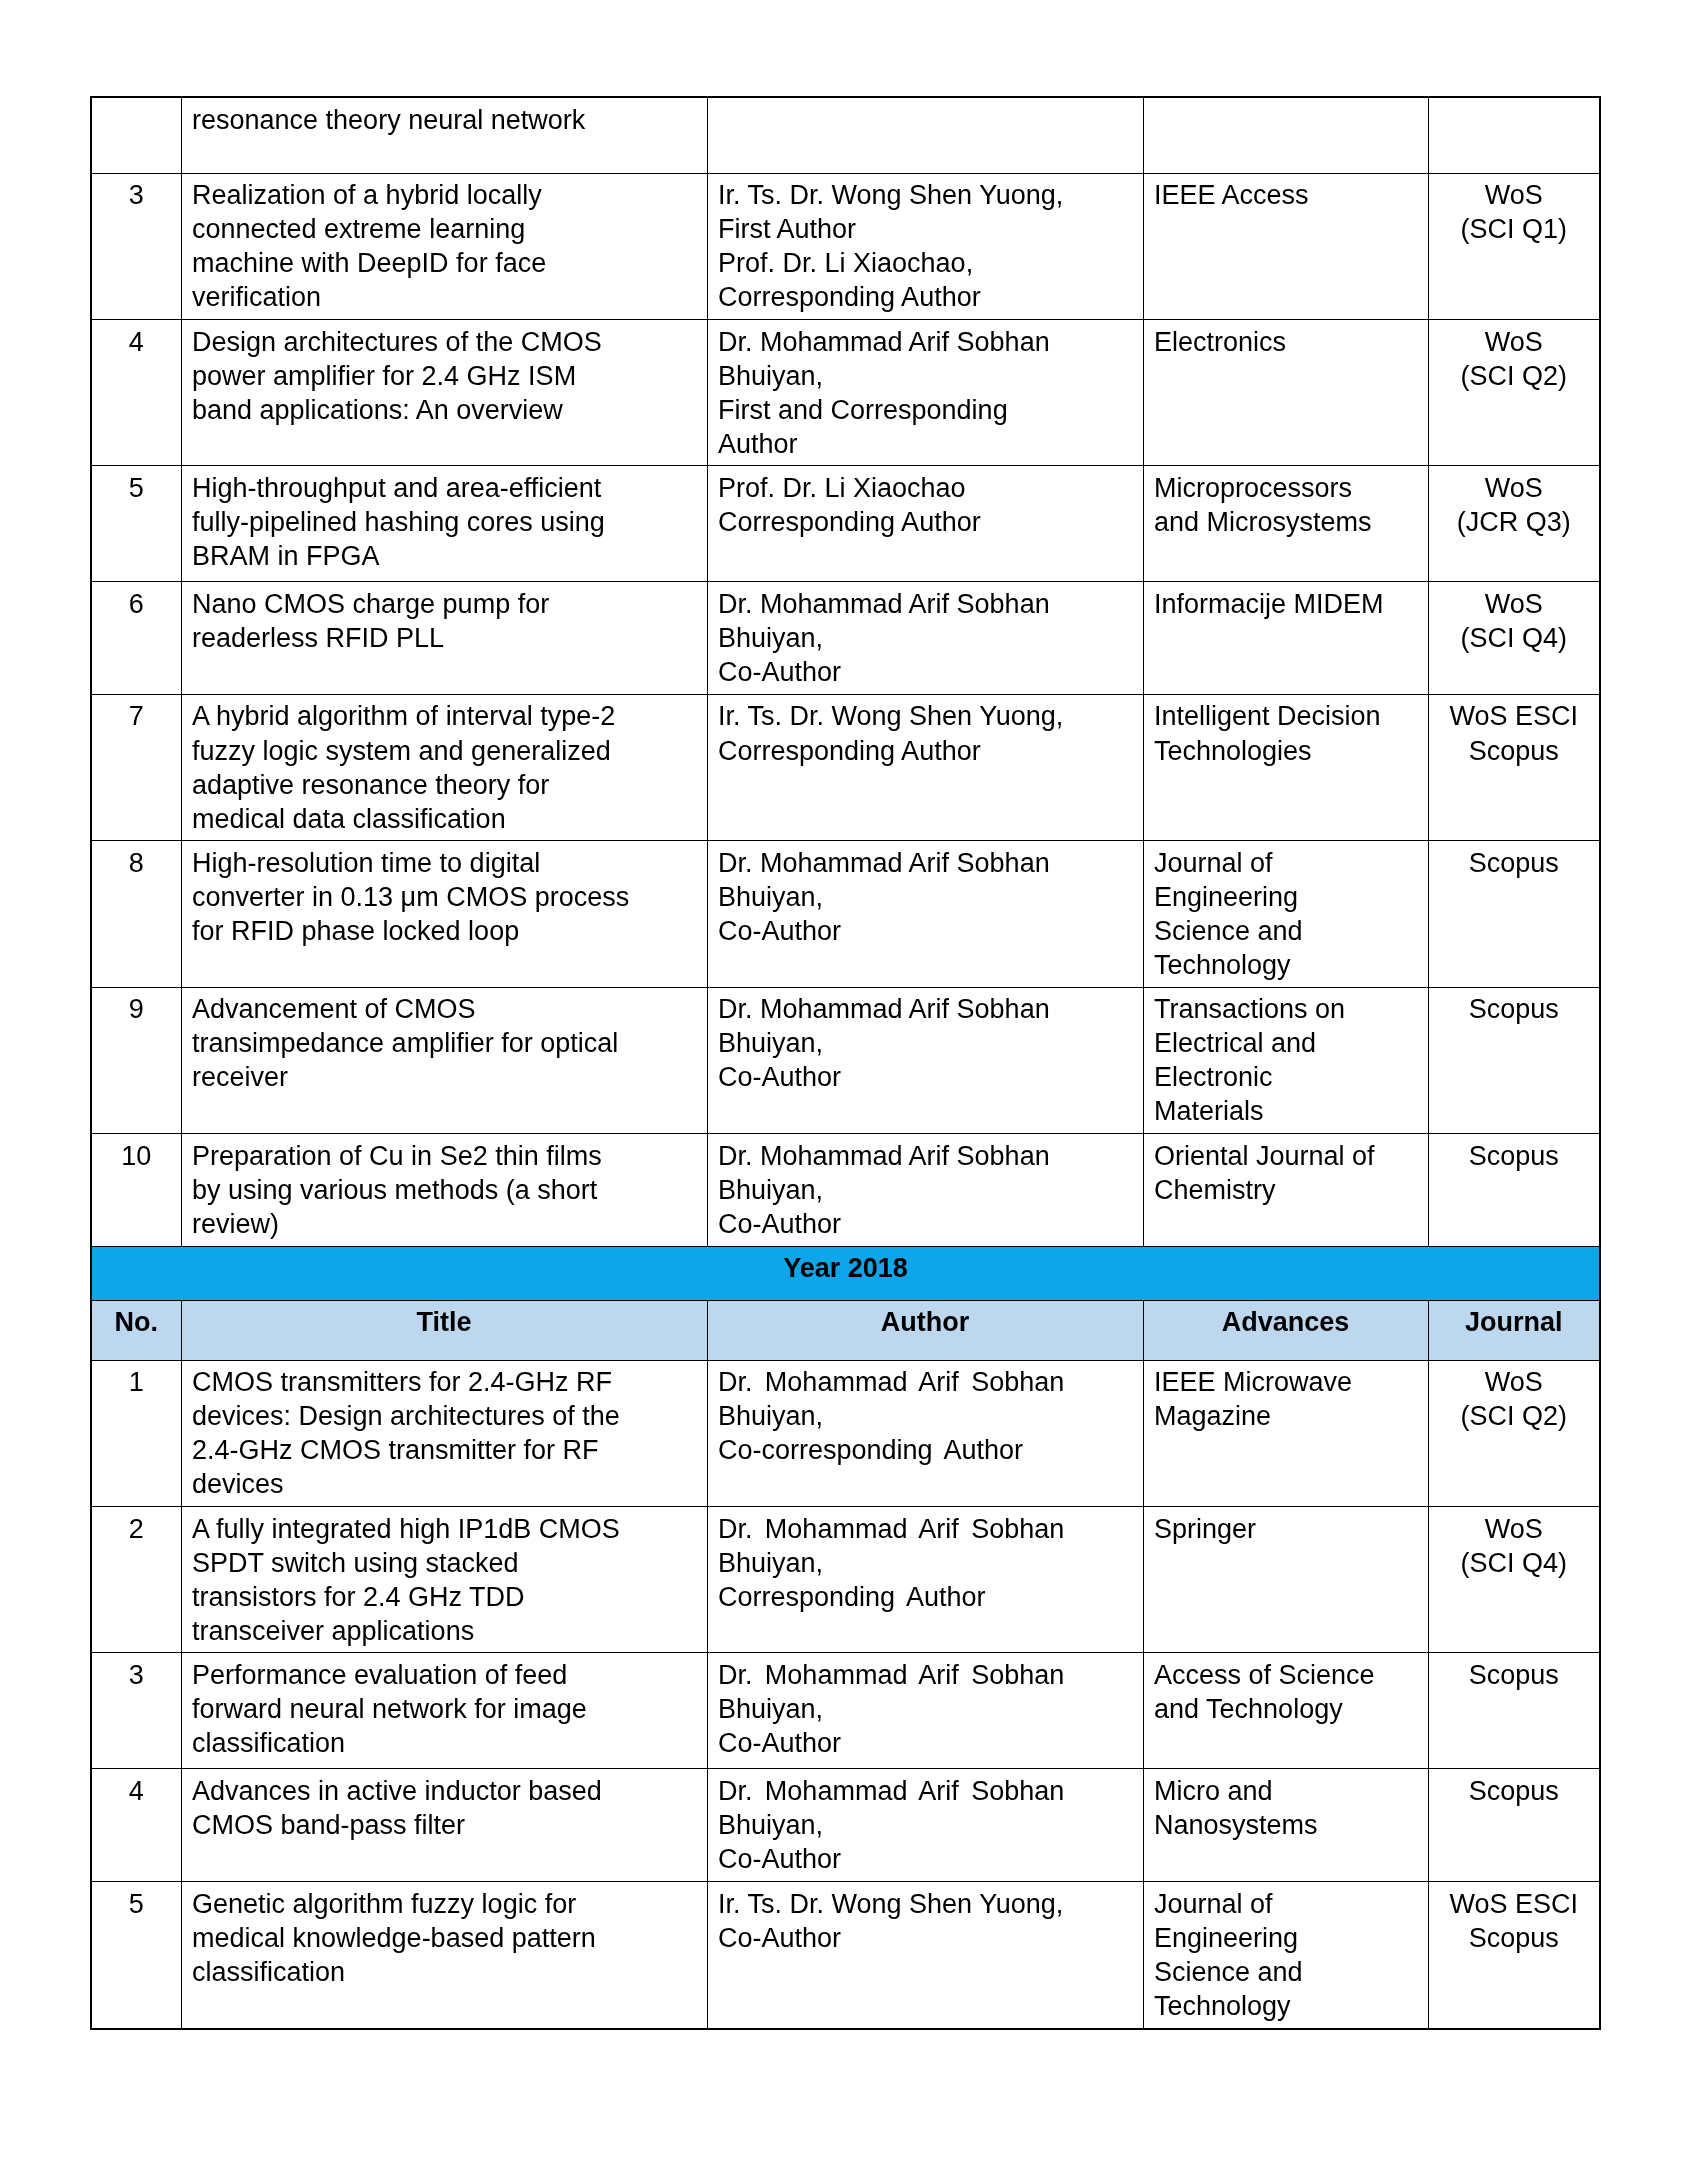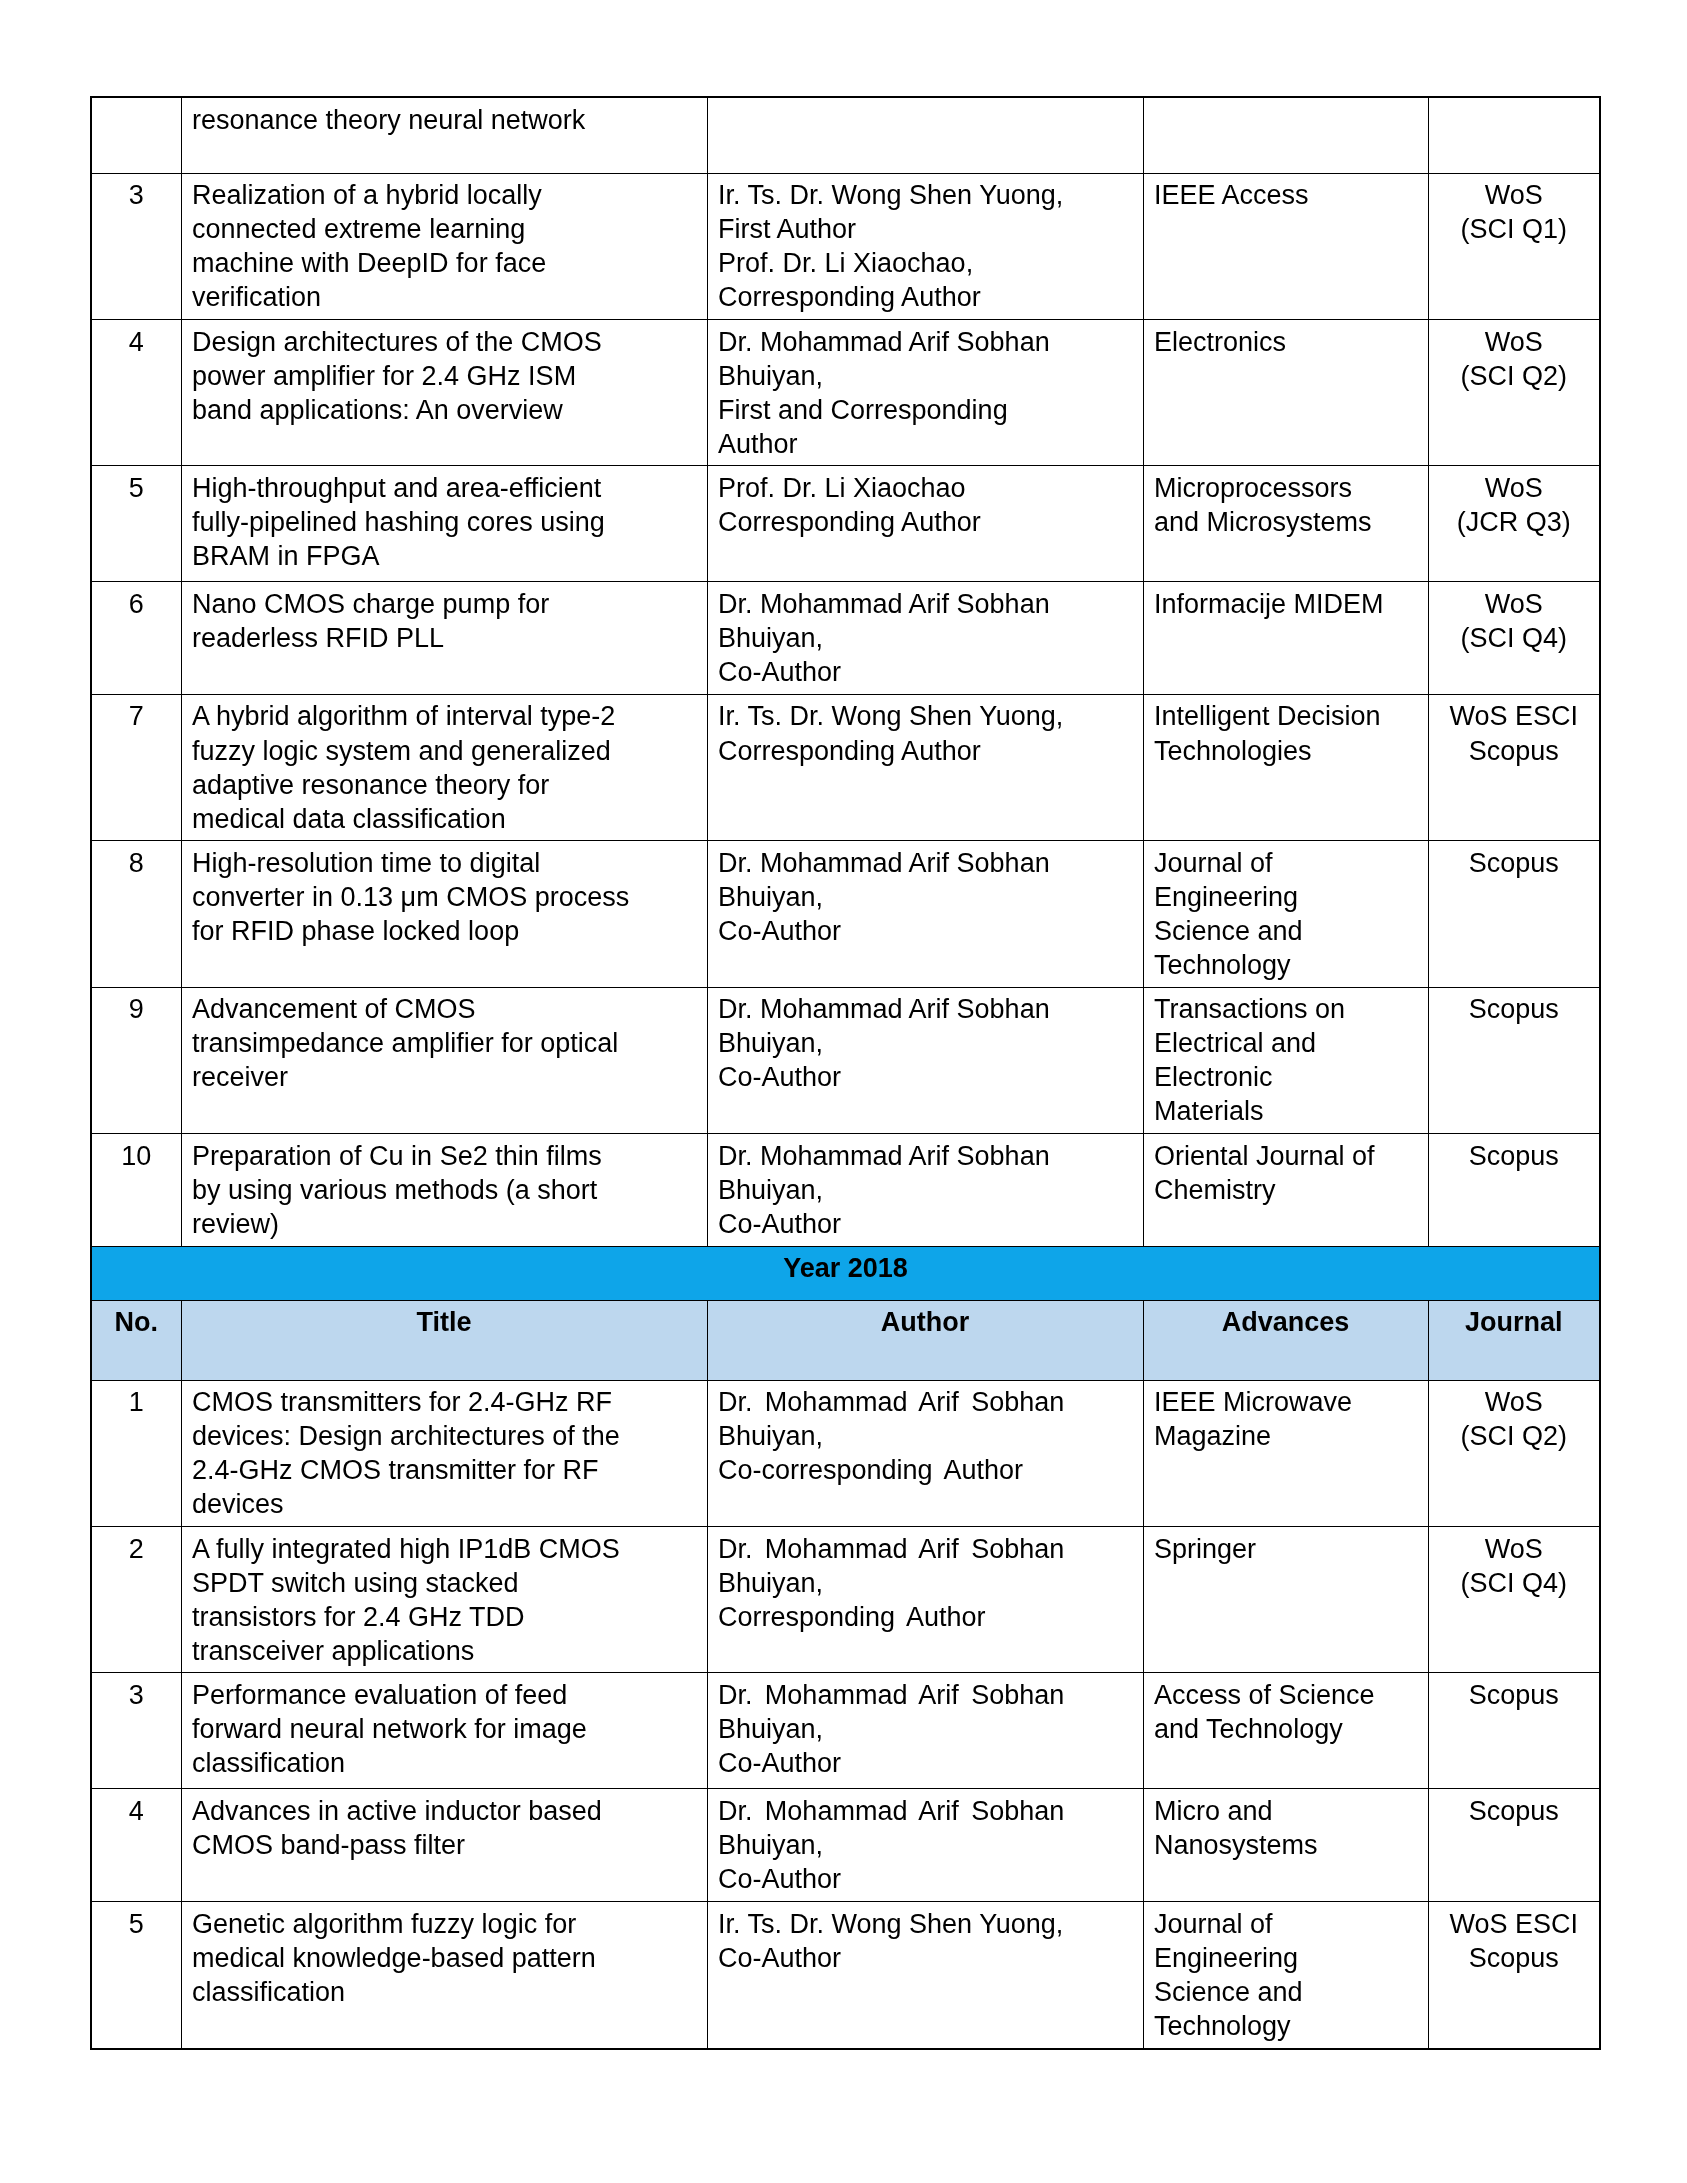--- a/index.html
+++ b/index.html
@@ -195,21 +195,21 @@
 Co-Author</td>
         <td class="c-pub">Oriental Journal of
 Chemistry</td>
         <td class="c-cat">Scopus</td>
       </tr>
 
       <tr style="height:54px">
         <td class="band" colspan="5">Year 2018</td>
       </tr>
 
-      <tr style="height:80px">
+      <tr style="height:60px">
         <td class="head">No.</td>
         <td class="head">Title</td>
         <td class="head">Author</td>
         <td class="head">Advances</td>
         <td class="head">Journal</td>
       </tr>
 
       <tr style="height:140px">
         <td class="c-no">1</td>
         <td class="c-title">CMOS transmitters for 2.4-GHz RF

